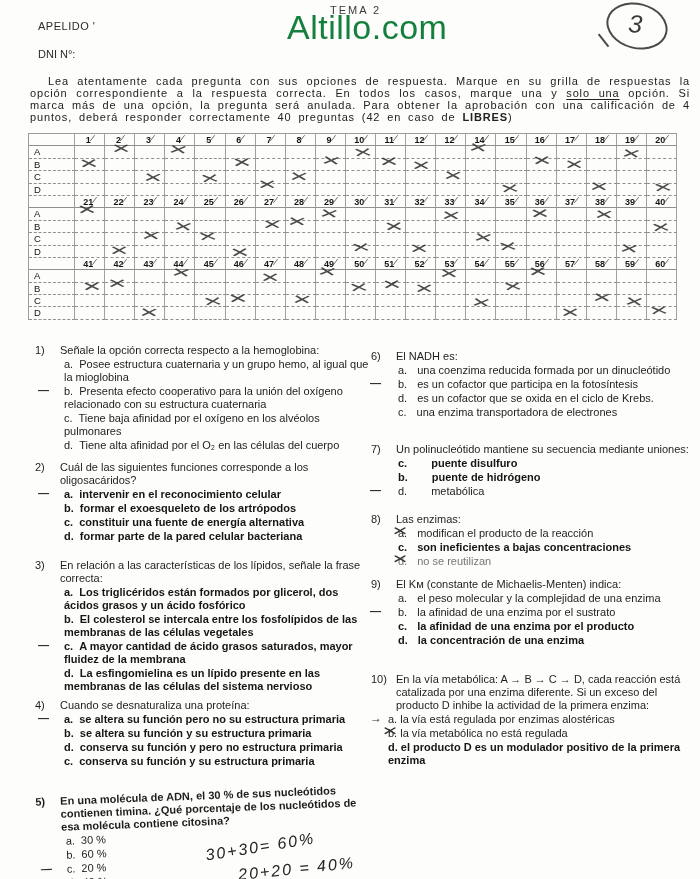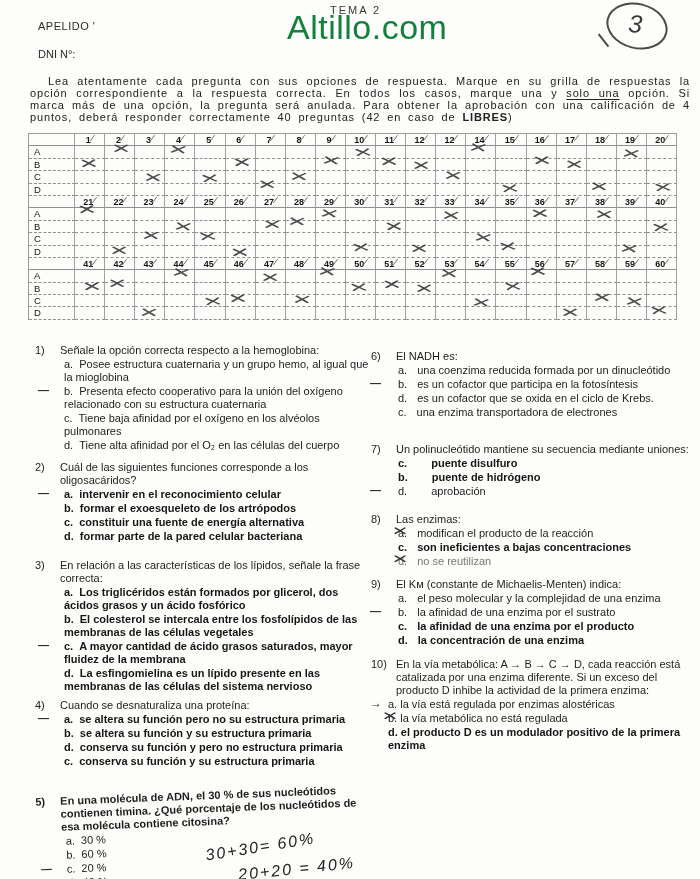--- a/index.html
+++ b/index.html
@@ -48,21 +48,21 @@
   .question.flush .option .letter{margin-right:3px;}
   .marker{position:absolute;left:8px;top:-1px;font-weight:bold;color:#2a2a2a;letter-spacing:-1px;}
   .col-right .marker{left:4px;}
   .marker.arrow{font-size:12px;}
   .option.bold{font-weight:bold;color:#161616;}
   .option.faded{color:#767676;}
   .bold{font-weight:bold;}
   .cross{position:absolute;left:-3px;top:-2px;font-size:12px;color:#333;transform:scaleX(1.7);}
   .q5{transform:rotate(-2.2deg);transform-origin:left top;}
   .q2{margin-top:9px}.q3{margin-top:16px}.q4{margin-top:6px}.q5{margin-top:28px}
-  .q7{margin-top:24px}.q8{margin-top:15px}.q9{margin-top:10px}.q10{margin-top:11px}
+  .q7{margin-top:24px}.q8{margin-top:15px}.q9{margin-top:10px}.q10{margin-top:26px}
   
   .hand{position:absolute;font-style:italic;font-size:16px;letter-spacing:2px;color:#242424;}
   .hand1{left:205px;top:838px;transform:rotate(-9deg);}
   .hand2{left:238px;top:860px;transform:rotate(-6deg);}
 </style>
 </head>
 <body>
 
 <div class="page">
 
@@ -560,21 +560,21 @@
         <div class="q-stem"><span class="q-num">6)</span><span>El NADH es:</span></div>
         <div class="option"><span class="letter">a.</span><span class="otext">una coenzima reducida formada por un dinucleótido</span></div>
         <div class="option"><span class="marker">—</span><span class="letter">b.</span><span class="otext">es un cofactor que participa en la fotosíntesis</span></div>
         <div class="option"><span class="letter">d.</span><span class="otext">es un cofactor que se oxida en el ciclo de Krebs.</span></div>
         <div class="option"><span class="letter">c.</span><span class="otext">una enzima transportadora de electrones</span></div>
       </div>
       <div class="question q7 wide">
         <div class="q-stem"><span class="q-num">7)</span><span>Un polinucleótido mantiene su secuencia mediante uniones:</span></div>
         <div class="option bold"><span class="letter">c.</span><span class="otext">puente disulfuro</span></div>
         <div class="option bold"><span class="letter">b.</span><span class="otext">puente de hidrógeno</span></div>
-        <div class="option"><span class="marker">—</span><span class="letter">d.</span><span class="otext">aprobación</span></div>
+        <div class="option"><span class="marker">—</span><span class="letter">d.</span><span class="otext">metabólica</span></div>
       </div>
       <div class="question q8">
         <div class="q-stem"><span class="q-num">8)</span><span>Las enzimas:</span></div>
         <div class="option"><span class="letter">a.<span class="cross">✕</span></span><span class="otext">modifican el producto de la reacción</span></div>
         <div class="option bold"><span class="letter">c.</span><span class="otext">son ineficientes a bajas concentraciones</span></div>
         <div class="option faded"><span class="letter">d.<span class="cross">✕</span></span><span class="otext">no se reutilizan</span></div>
       </div>
       <div class="question q9">
         <div class="q-stem"><span class="q-num">9)</span><span>El Kᴍ (constante de Michaelis-Menten) indica:</span></div>
         <div class="option"><span class="letter">a.</span><span class="otext">el peso molecular y la complejidad de una enzima</span></div>

